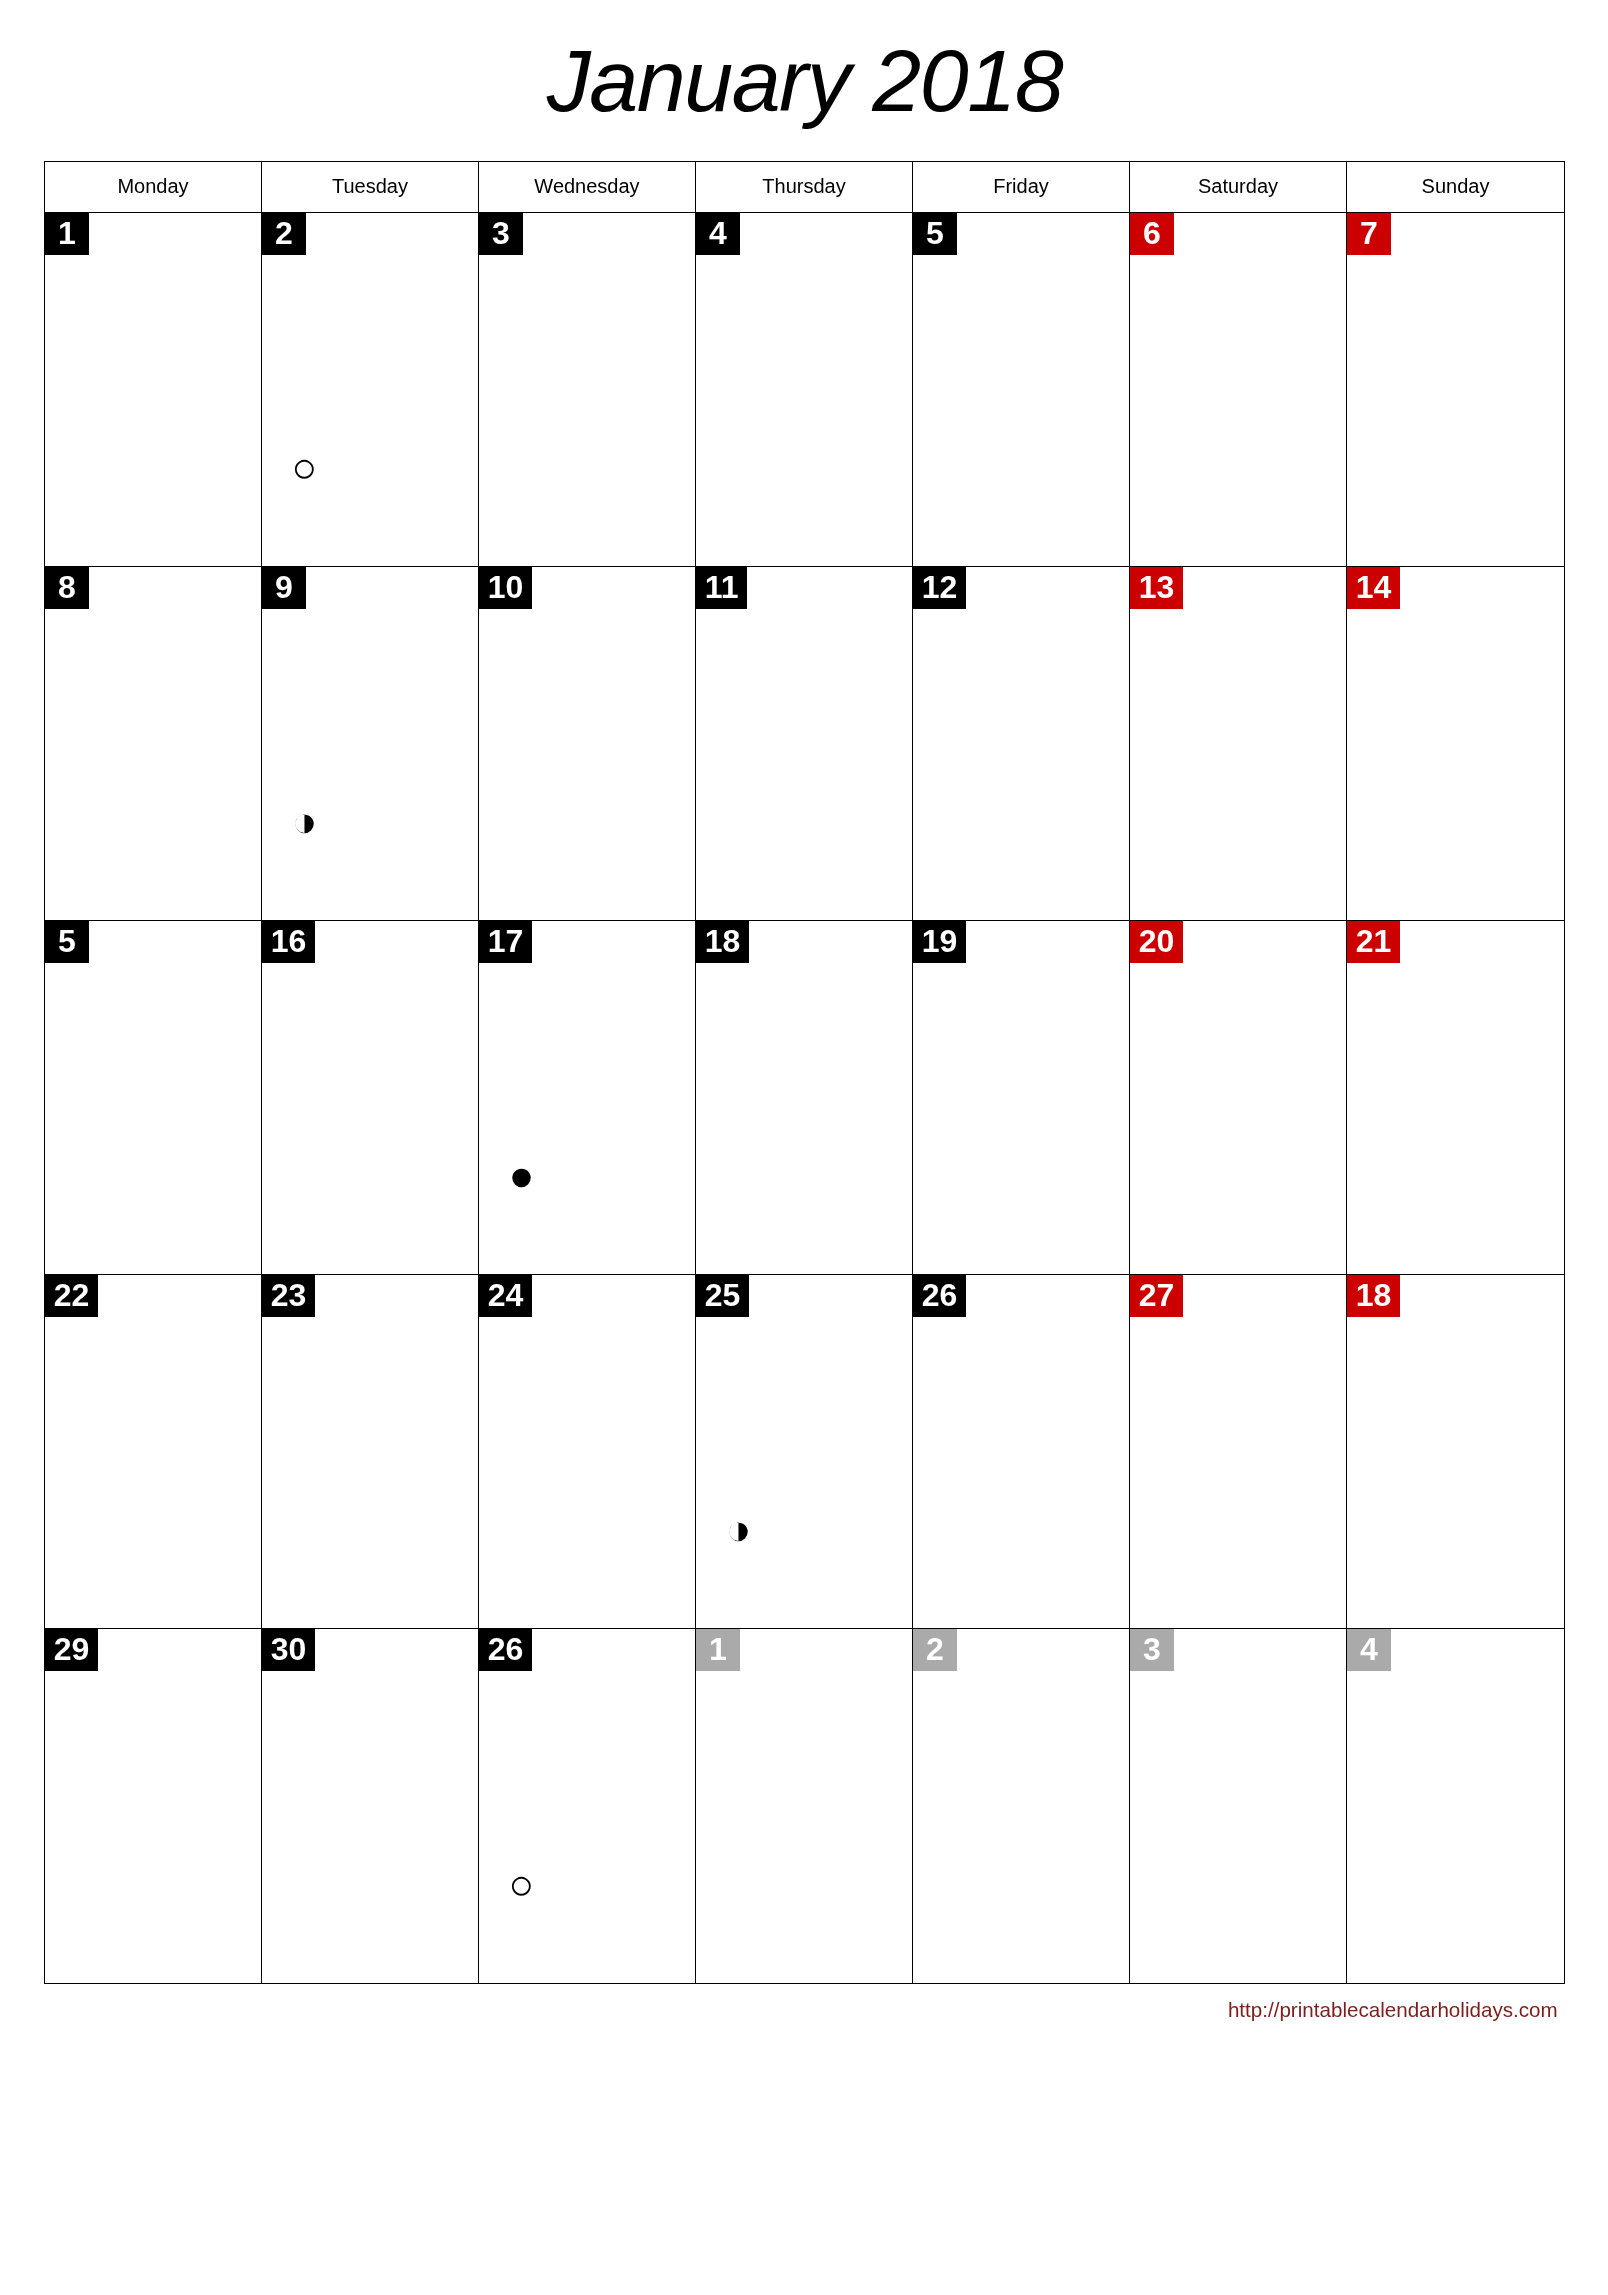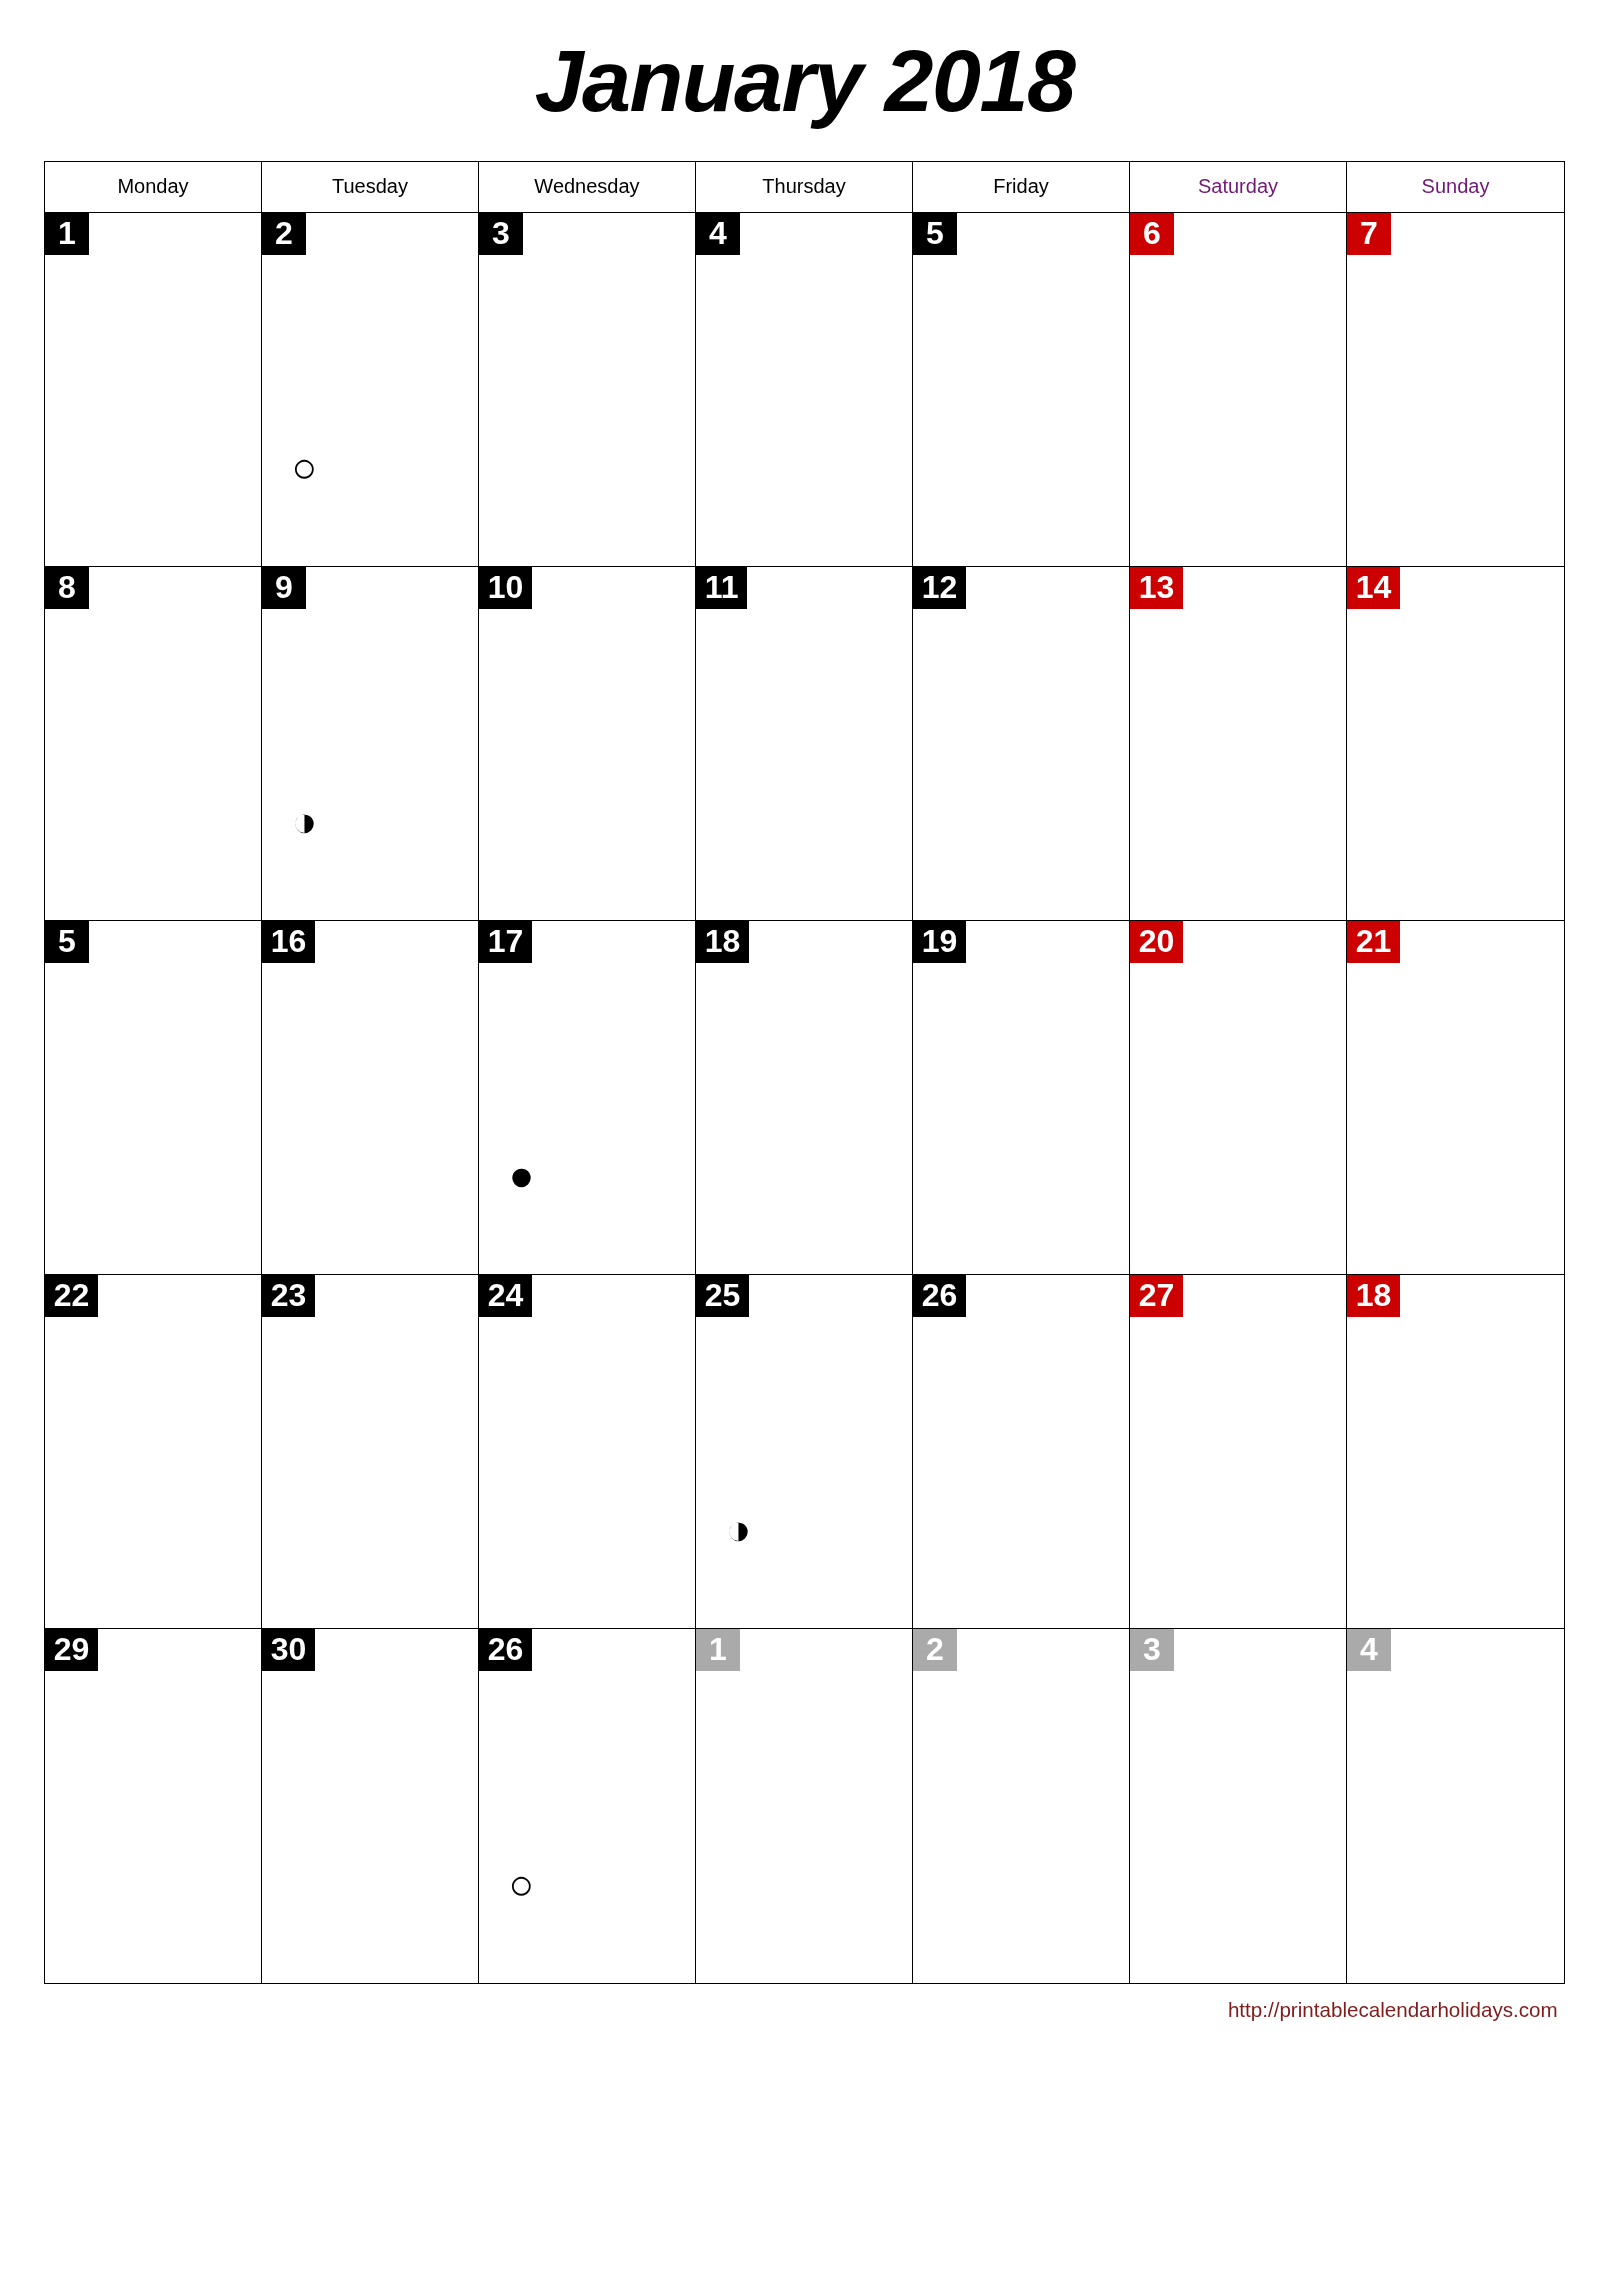--- a/index.html
+++ b/index.html
@@ -8,21 +8,21 @@
       font-family: Arial, sans-serif;
       width: 1609px;
       min-height: 2295px;
       display: flex;
       flex-direction: column;
       align-items: center;
       padding: 29.5px 44px 29.5px 44px;
     }
     .page-title {
       font-size: 88px;
-      font-weight: 700;
+      font-weight: 400;
       font-style: italic;
       text-align: center;
       margin-bottom: 29.5px;
       letter-spacing: -1.5px;
     }
     .calendar-container {
       width: 100%;
       border: 1.5px solid #000;
     }
     .day-headers {
@@ -31,21 +31,21 @@
       border-bottom: 1.5px solid #000;
     }
     .day-header {
       text-align: center;
       font-size: 20px;
       font-weight: 400;
       padding: 13.3px 0;
       border-right: 0.7px solid #000;
     }
     .day-header:last-child { border-right: none; }
-    .day-header.weekend { color: #701a75; font-weight: 400; }
+    .day-header.weekend { color: #000000; font-weight: 400; }
     .calendar-grid {
       display: grid;
       grid-template-columns: repeat(7, 1fr);
       grid-template-rows: repeat(5, 1fr);
     }
     .calendar-cell {
       border-right: 0.7px solid #000;
       border-bottom: 0.7px solid #000;
       min-height: 354px;
       padding: 0;

